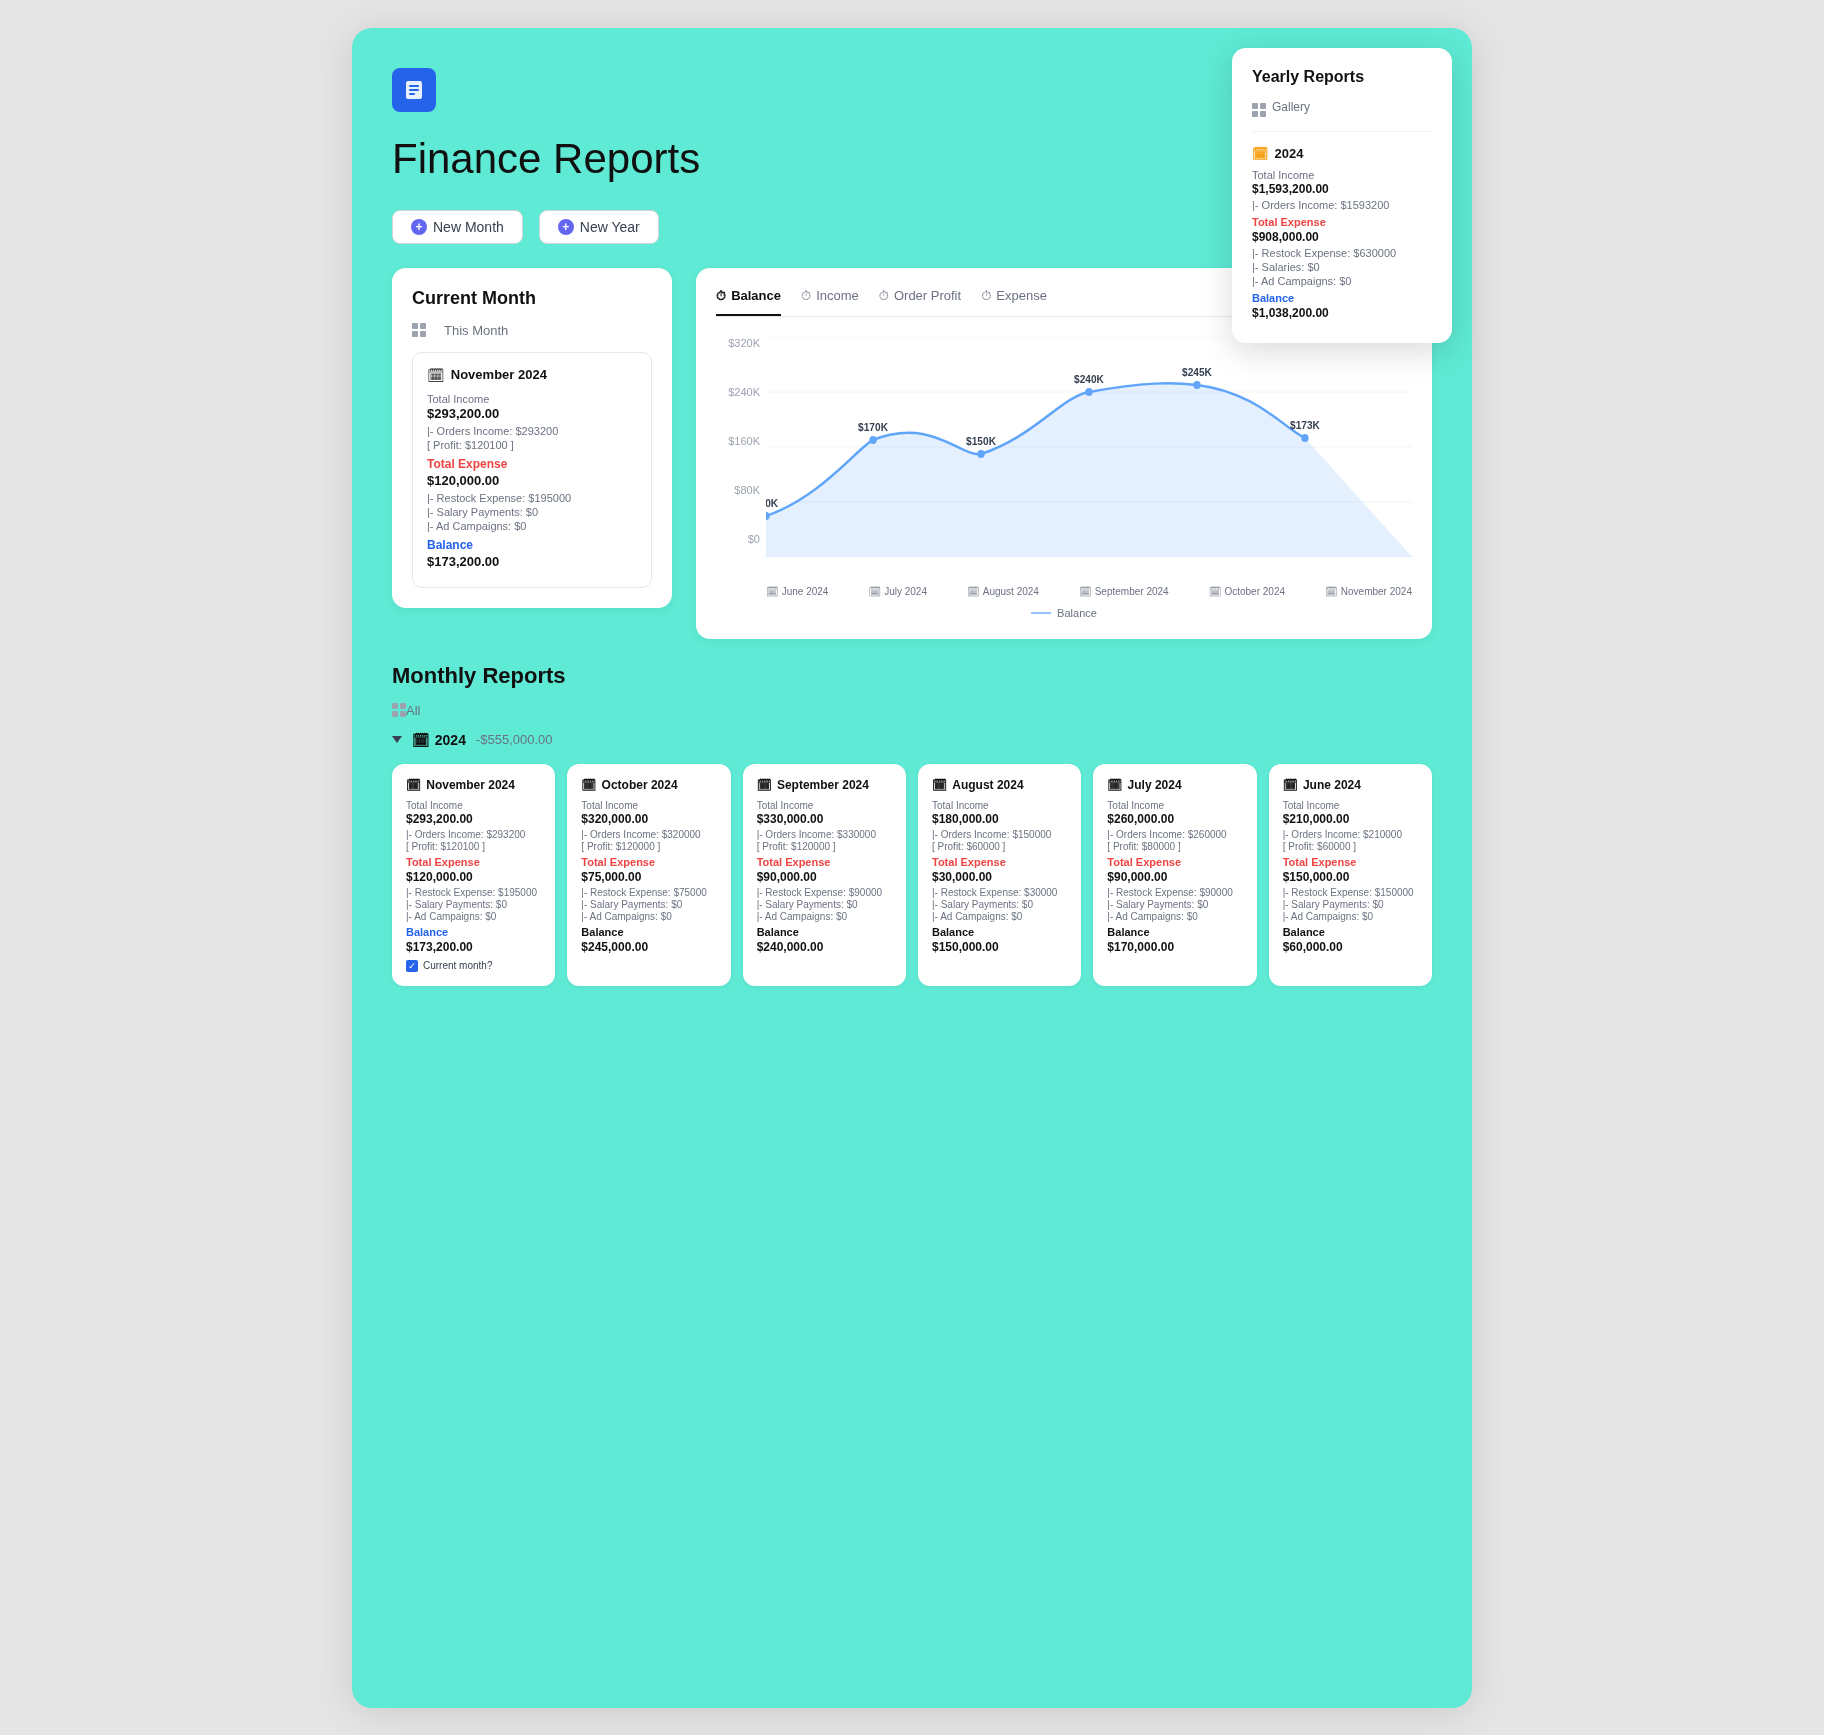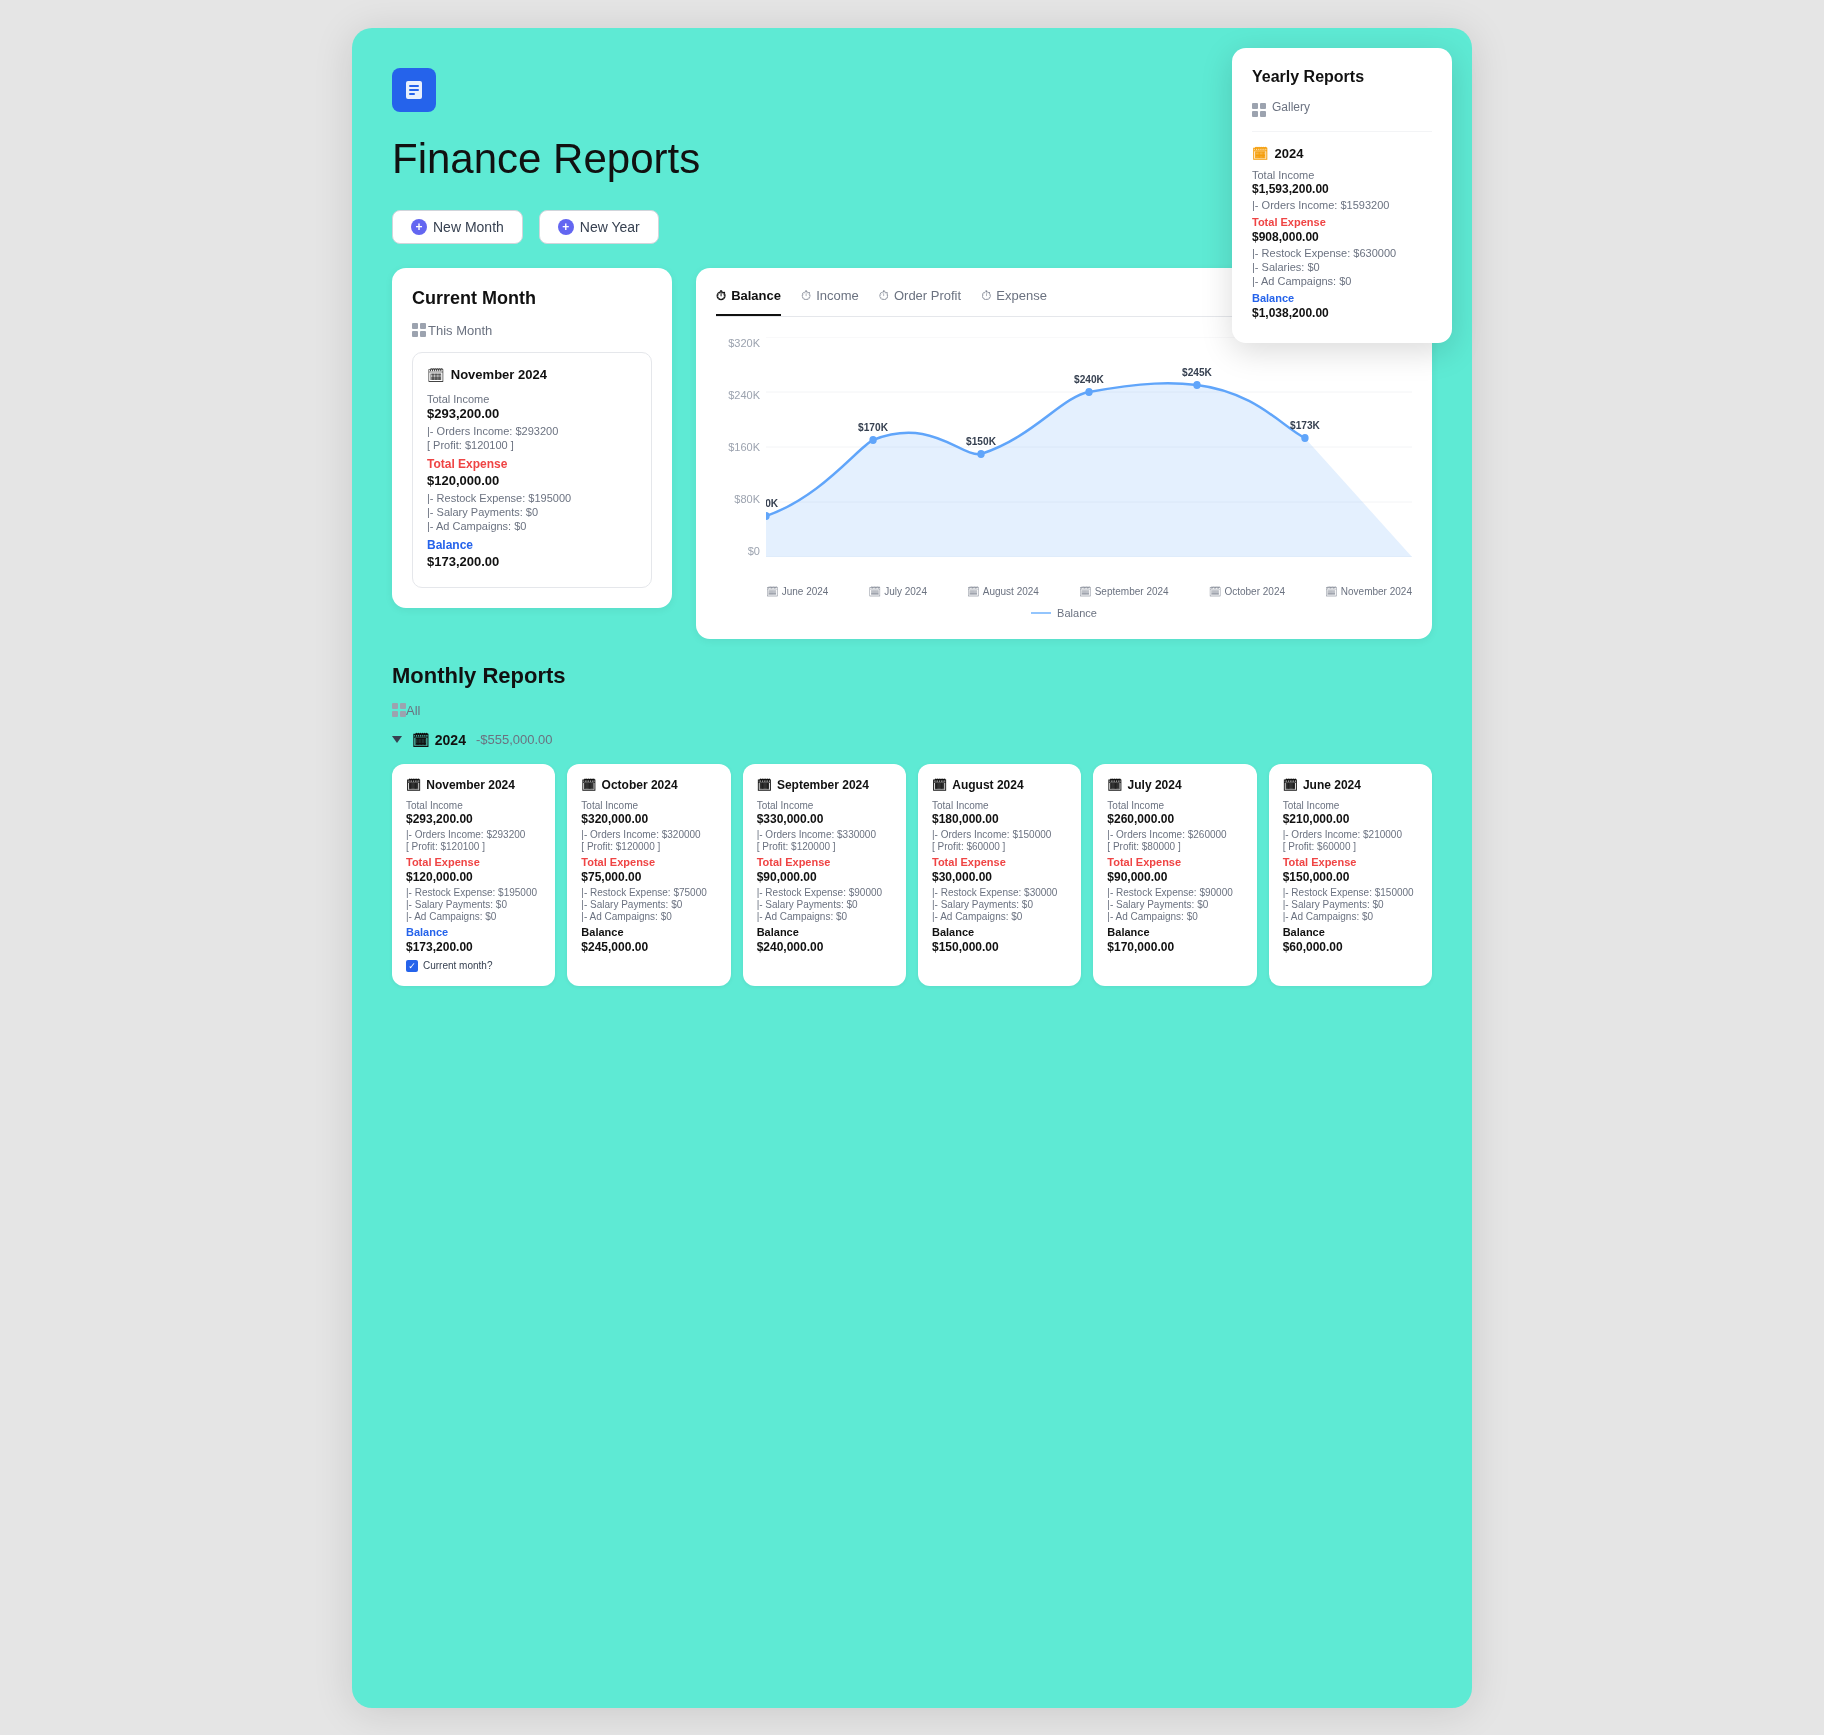--- a/index.html
+++ b/index.html
@@ -83,21 +83,21 @@
     }
     .current-month-title {
       font-size: 18px;
       font-weight: 700;
       color: #111;
       margin-bottom: 14px;
     }
     .this-month-label {
       display: flex;
       align-items: center;
-      gap: 2px;
+      gap: 18px;
       font-size: 13px;
       color: #6b7280;
       margin-bottom: 14px;
     }
     .grid-icon {
       display: inline-grid;
       grid-template-columns: 1fr 1fr;
       gap: 2px;
       width: 14px; height: 14px;
     }
@@ -154,21 +154,21 @@
       font-weight: 600;
       border-bottom: 2px solid #111;
     }
     .chart-area {
       position: relative;
       height: 260px;
       padding-left: 50px;
     }
     .chart-y-labels {
       position: absolute;
-      left: 0; top: 0; bottom: 40px;
+      left: 0; top: 0; bottom: 52px;
       display: flex;
       flex-direction: column;
       justify-content: space-between;
       font-size: 11px;
       color: #9ca3af;
       text-align: right;
       width: 44px;
     }
     .chart-svg-wrap {
       position: absolute;

